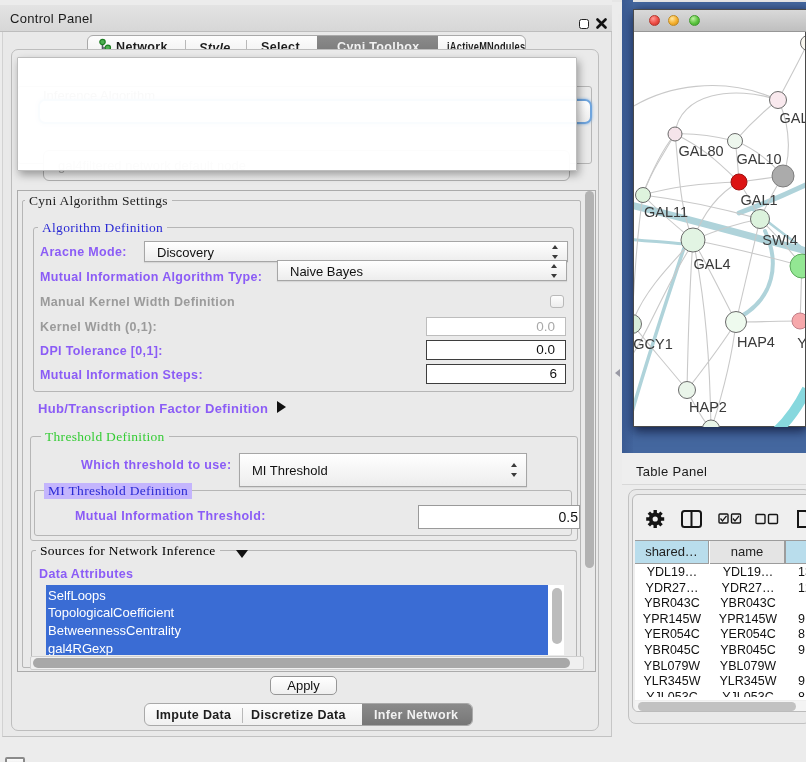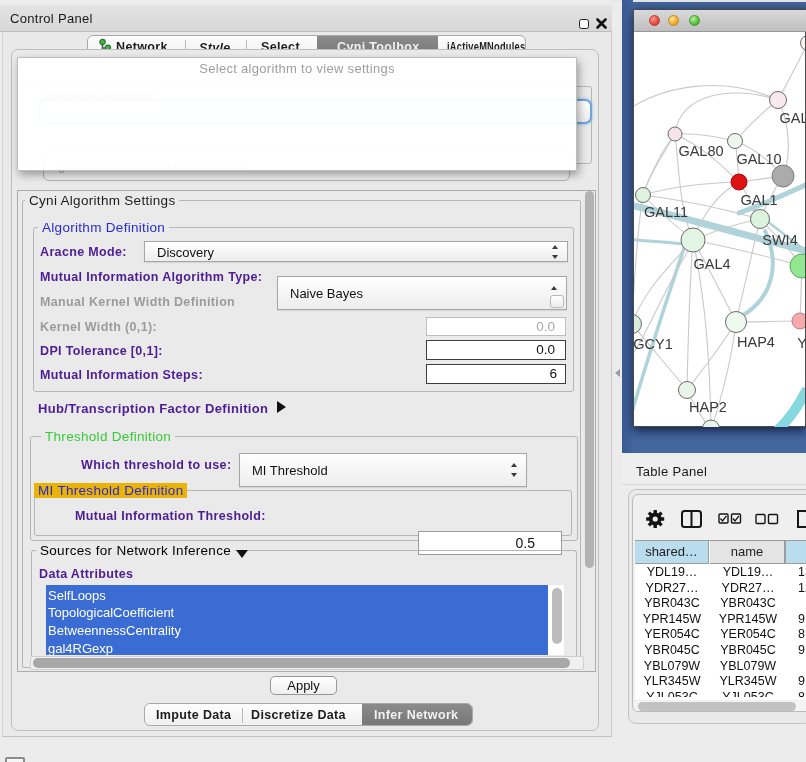--- a/index.html
+++ b/index.html
@@ -1,21 +1,21 @@
 <!DOCTYPE html>
 <html><head>
 <meta charset="utf-8">
 <style>
   * { margin:0; padding:0; box-sizing:border-box; }
   html,body { width:806px; height:762px; overflow:hidden; }
   body { font-family:"Liberation Sans", sans-serif; background:#ececec; position:relative; }
   .abs { position:absolute; }
-  .lbl { font-weight:bold; font-size:12.5px; letter-spacing:0.35px; color:#4c1d95; white-space:nowrap; }
+  .lbl { font-weight:bold; font-size:12.5px; letter-spacing:0.35px; color:#8b5cf6; white-space:nowrap; }
   .grp { position:absolute; border:1px solid #b6b6b6; border-radius:3px; }
-  .glbl { position:absolute; background:#eaeaea; padding:0 4px; font-size:13.5px; letter-spacing:0.3px; white-space:nowrap; }
+  .glbl { position:absolute; background:#eaeaea; padding:0 4px; font-size:13.5px; letter-spacing:0.3px; white-space:nowrap;font-family:Liberation Serif, serif; }
   .combo { position:absolute; border:1px solid #a6a6a6; border-radius:0;
            background:linear-gradient(#ffffff,#f4f4f4 60%,#ededed); font-size:13px; color:#111;
            box-shadow:0 1px 1px rgba(0,0,0,0.08); }
   .combo .tx { position:absolute; left:12px; top:50%; transform:translateY(-50%); white-space:nowrap; }
   .spin { position:absolute; right:7px; top:50%; width:9px; height:14px; transform:translateY(-50%); }
   .spin .u { position:absolute; left:1px; top:0; width:0; height:0;
              border-left:3.5px solid transparent; border-right:3.5px solid transparent; border-bottom:4.5px solid #3a3a3a; }
   .spin .d { position:absolute; left:1px; bottom:0; width:0; height:0;
              border-left:3.5px solid transparent; border-right:3.5px solid transparent; border-top:4.5px solid #3a3a3a; }
   .tf { position:absolute; background:#fff; font-size:13.5px; color:#111; text-align:right; white-space:nowrap; }
@@ -72,21 +72,21 @@
 <div class="abs lbl" style="left:40px; top:245px;">Aracne Mode:</div>
 <div class="combo" style="left:144px; top:241px; width:424px; height:21px;">
     <span class="tx">Discovery</span>
     <span class="spin">
       <span class="u"></span>
       <span class="d"></span>
     </span>
   </div>
 
 <div class="abs lbl" style="left:40px; top:270px;">Mutual Information Algorithm Type:</div>
-<div class="combo" style="left:277px; top:276px; width:290px; height:34px;padding-left:35px;">
+<div class="combo" style="left:277px; top:260px; width:290px; height:21px;padding-left:35px;">
     <span class="tx">Naive Bayes</span>
     <span class="spin">
       <span class="u"></span>
       <span class="d"></span>
     </span>
   </div>
 
 <div class="abs lbl" style="left:40px; top:295px; color:#9b9b9b;">Manual Kernel Width Definition</div>
 <div class="abs" style="left:550px; top:295px; width:14px; height:13px; border:1px solid #b9b9b9; border-radius:3px; background:linear-gradient(#fdfdfd,#ededed);"></div>
 
@@ -108,24 +108,24 @@
 <div class="abs lbl" style="left:81px; top:458px;">Which threshold to use:</div>
 <div class="combo" style="left:239px; top:453px; width:288px; height:34px;">
     <span class="tx">MI Threshold</span>
     <span class="spin">
       <span class="u"></span>
       <span class="d"></span>
     </span>
   </div>
 
 <div class="grp" style="left:34px; top:490px; width:538px; height:46px;"></div>
-<div class="glbl" style="left:34px; top:483px; color:#2a2ad4; background:#eab308;">MI Threshold Definition</div>
+<div class="glbl" style="left:44px; top:483px; color:#2a2ad4; background:#c4b5fd;">MI Threshold Definition</div>
 
 <div class="abs lbl" style="left:48px; top:509px;padding-left:27px;">Mutual Information Threshold:</div>
-<div class="tf" style="left:418px; top:531px; width:144px; height:24px; border:1.4px solid #9a9a9a; font-size:14px; padding:3px 26px 0 0;">0.5</div>
+<div class="tf" style="left:418px; top:505px; width:162px; height:24px; border:1.4px solid #9a9a9a; font-size:14px; padding:3px 1px 0 0;">0.5</div>
 
 <div class="grp" style="left:31px; top:550px; width:546px; height:119px; border-bottom:none;"></div>
 <div class="glbl" style="left:36px; top:543px;text-align:center;">Sources for Network Inference</div>
 <div class="abs" style="left:236px; top:550px; width:0; height:0; border-left:6px solid transparent; border-right:6px solid transparent; border-top:8px solid #111;"></div>
 <div class="abs lbl" style="left:39px; top:567px; font-size:12.5px;">Data Attributes</div>
 
 <div class="abs" style="left:46px; top:585px; width:502px; height:70px; background:#3a6cd4; color:#fff; font-size:13px; line-height:17.8px; padding:1.5px 0 0 2px; overflow:hidden;">SelfLoops<br>TopologicalCoefficient<br>BetweennessCentrality<br>gal4RGexp</div>
 <div class="abs" style="left:548px; top:585px; width:16px; height:70px; background:#ffffff;"></div>
 <div class="abs" style="left:552px; top:588px; width:10px; height:56px; background:#bcbcbc; border-radius:5px;"></div>
 
@@ -138,21 +138,20 @@
 
 <div class="abs" style="left:144px; top:703px; width:329px; height:23px; border:1px solid #a9a9a9; border-radius:6px; background:linear-gradient(#fdfdfd,#f0f0f0); overflow:hidden;">
   <div class="abs" style="left:217px; top:0; width:112px; height:23px; background:linear-gradient(#8b8b8b,#757575);"></div>
   <div class="abs" style="left:97px; top:4px; width:1px; height:15px; background:#b9b9b9;"></div>
   <div class="abs tabtx" style="left:11px; top:4px;">Impute Data</div>
   <div class="abs tabtx" style="left:106px; top:4px;">Discretize Data</div>
   <div class="abs tabtx" style="left:229px; top:4px; color:#f2f2f2;">Infer Network</div>
 </div>
 
 <div class="abs" style="left:17px; top:57px; width:560px; height:114px; background:rgba(255,255,255,0.96); border:1px solid #bdbdbd; border-radius:1px; box-shadow:2px 4px 9px rgba(0,0,0,0.35); font-size:13px; letter-spacing:0.3px; color:#0d0d0d;">
-  <div class="abs" style="left:0; top:3px; width:100%; text-align:center; color:#9e9e9e;">Select algorithm to view settings</div>
 </div>
 
 <div class="abs" style="left:615px; top:369px; width:0; height:0; border-top:4px solid transparent; border-bottom:4px solid transparent; border-right:5px solid #9a9aa5;"></div>
 
 <div class="abs" style="left:5px; top:757px; width:20px; height:10px; border:2px solid #8a8a8a; border-radius:2px; background:linear-gradient(#fdfdfd,#e8e8e8);"></div>
 
 <div class="abs" style="left:622px; top:0; width:184px; height:453px; background:#44679f;"></div>
 <div class="abs" style="left:612px; top:0; width:194px; height:2px; background:#e6e6e6;"></div>
 <div class="abs" style="left:622px; top:0; width:11px; height:453px; background:linear-gradient(90deg,#3a5a92,#42649c);"></div>
 

